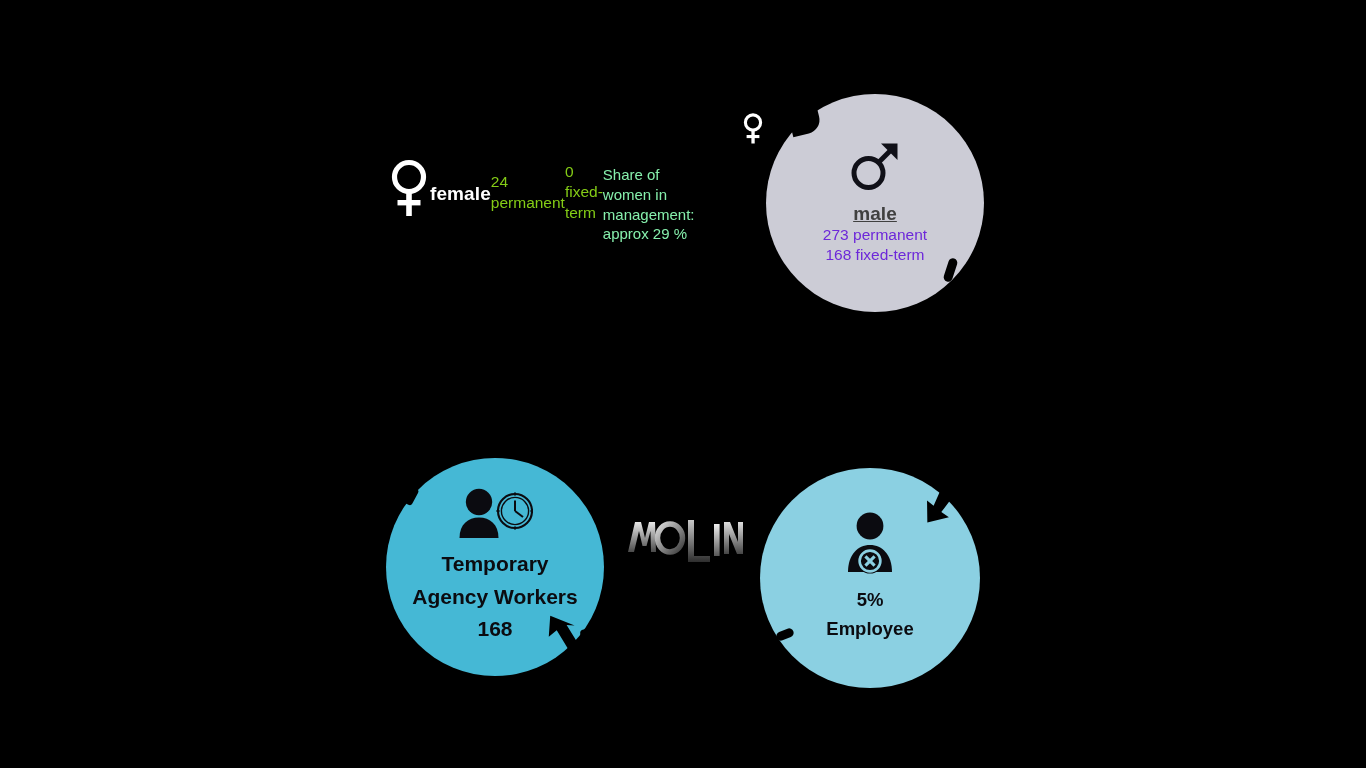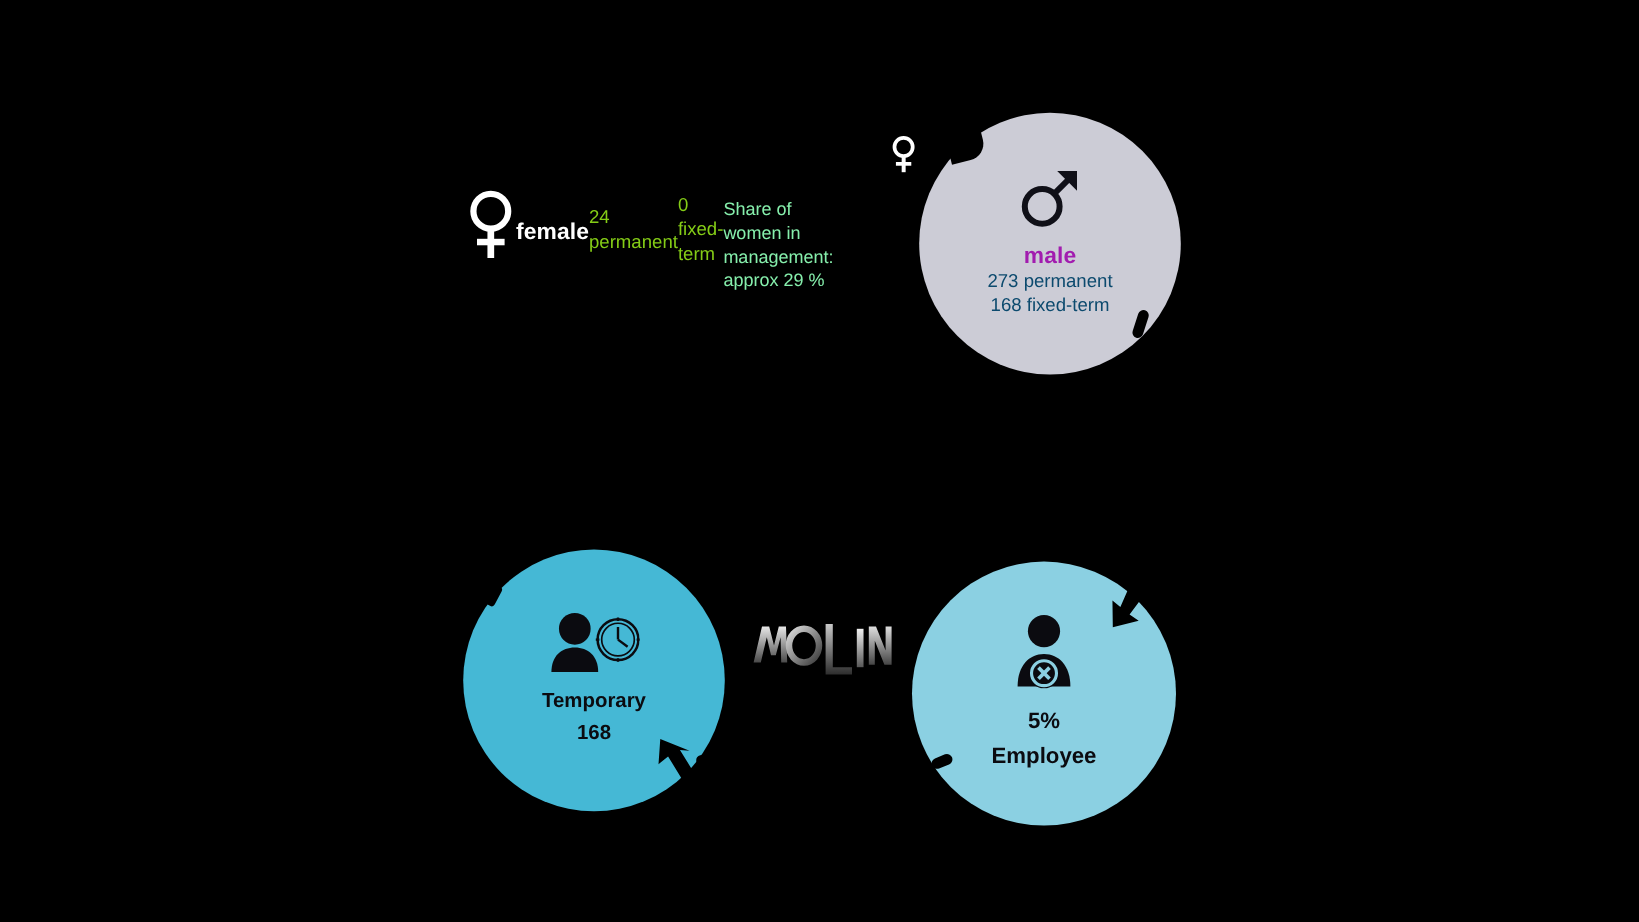--- a/index.html
+++ b/index.html
@@ -78,22 +78,22 @@
   #male-node {
     left: 766px;
     top: 94px;
     width: 218px;
     height: 218px;
   }
   #male-disc {
     left: 0; top: 0; right: 0; bottom: 0;
     background: #ccccd6;
   }
-  #male-node .label-title { color: #a21caf; margin-top: 4px; }
-  #male-node .label-line  { color: #0c4a6e; }
+  #male-node .label-title { color: #404040; margin-top: 4px; text-decoration: underline; }
+  #male-node .label-line  { color: #6d28d9; }
   #male-node .mars-icon { display:block; margin-bottom: 2px; }
 
   
   .notch {
     position: absolute;
     background: #000000;
   }
   #male-notch-top {
     left: 790px; top: 110px;
     width: 30px; height: 24px;
@@ -122,21 +122,21 @@
     left: 386px;
     top: 458px;
     width: 218px;
     height: 218px;
   }
   #temp-disc {
     left: 0; top: 0; right: 0; bottom: 0;
     background: #45b8d5;
   }
   #temp-node .bubble-text {
-    font-size: 17px;
+    font-size: 21px;
     font-weight: bold;
     line-height: 1.55;
     color: #0b0b10;
     margin-top: 6px;
     width: 200px;
   }
   #temp-node .worker-icon { display:block; }
 
   
   #turnover-node {
@@ -243,20 +243,21 @@
           <line x1="58" y1="23" x2="58" y2="12.5" stroke="#0b0b10" stroke-width="2"></line>
           <line x1="58" y1="23" x2="66" y2="29" stroke="#0b0b10" stroke-width="2"></line>
           <line x1="58" y1="4.5" x2="58" y2="7.5" stroke="#0b0b10" stroke-width="2"></line>
           <line x1="58" y1="38.5" x2="58" y2="41.5" stroke="#0b0b10" stroke-width="2"></line>
           <line x1="39.5" y1="23" x2="42.5" y2="23" stroke="#0b0b10" stroke-width="2"></line>
           <line x1="73.5" y1="23" x2="76.5" y2="23" stroke="#0b0b10" stroke-width="2"></line>
         </svg>
       </span>
       <div class="bubble-text">
         <div>Temporary</div>
+        <div>Agency Workers</div>
         <div>168</div>
       </div>
     </div>
   </div>
 
   <div class="cursor-artifact" id="nick-temp-tl"></div>
   <div class="cursor-artifact" id="nick-temp-br"></div>
   <div class="cursor-artifact" id="cursor-temp">
     <svg width="44" height="42" viewBox="0 0 44 42" aria-hidden="true">
       <path d="M3 3 L3 24 L10.5 17 L24 36 L33 29 L20 11 L28 11 Z" fill="#000000" transform="translate(4,2) rotate(4 20 20)"></path>

